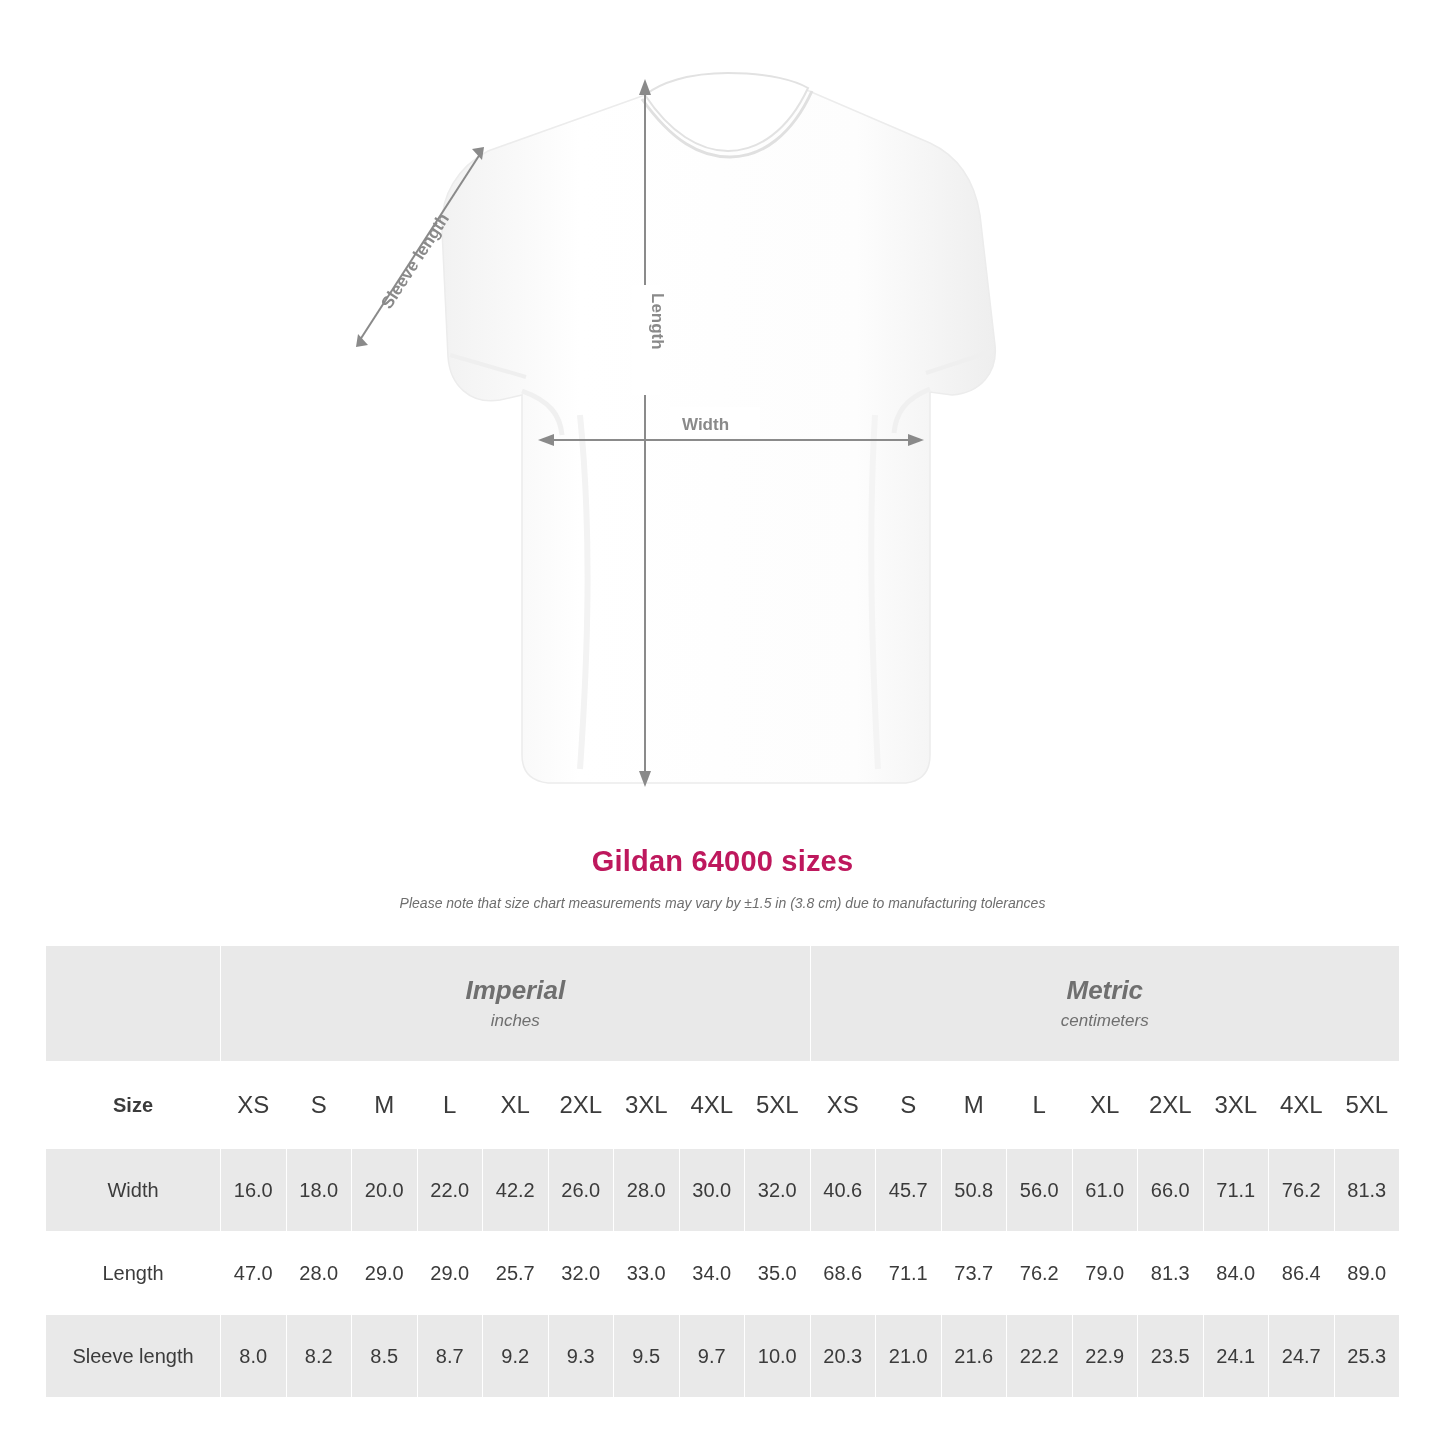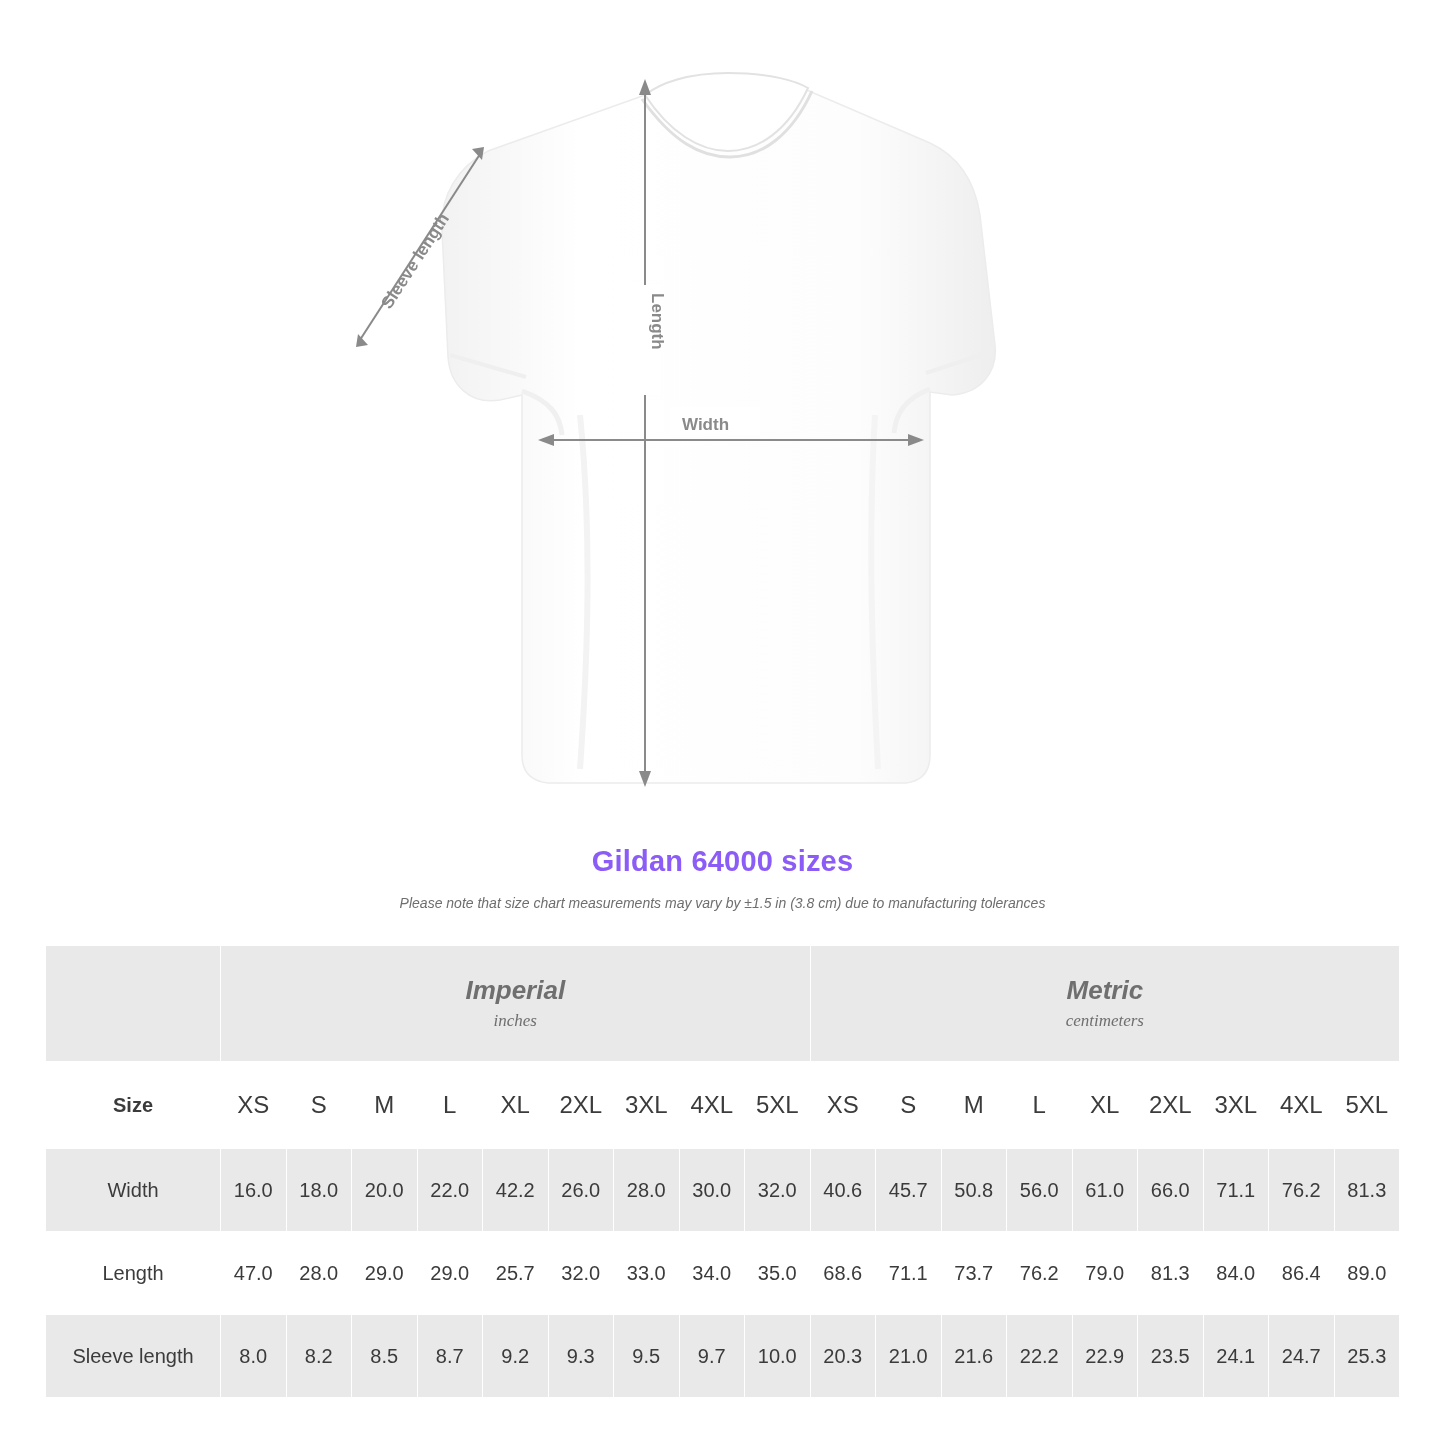--- a/index.html
+++ b/index.html
@@ -36,21 +36,21 @@
 
   
   .title {
     position: absolute;
     top: 845px;
     left: 0;
     width: 1445px;
     text-align: center;
     font-size: 29px;
     font-weight: bold;
-    color: #8b5cf6;
+    color: #be185d;
     letter-spacing: 0.2px;
   }
   .subtitle {
     position: absolute;
     top: 895px;
     left: 0;
     width: 1445px;
     text-align: center;
     font-size: 14px;
     font-style: italic;
@@ -85,21 +85,20 @@
     font-style: italic;
     font-weight: bold;
     color: #6f6f6f;
     line-height: 1.15;
   }
   .unit-head .u-sub {
     font-size: 17px;
     font-style: italic;
     color: #6f6f6f;
     padding-top: 6px;
-    font-family: Liberation Serif, serif;
   }
   .corner-cell {
     background: #e9e9e9;
   }
   tr.row-sizes td {
     height: 84px;
     font-size: 24px;
     color: #3b3b3b;
     background: #ffffff;
   }

